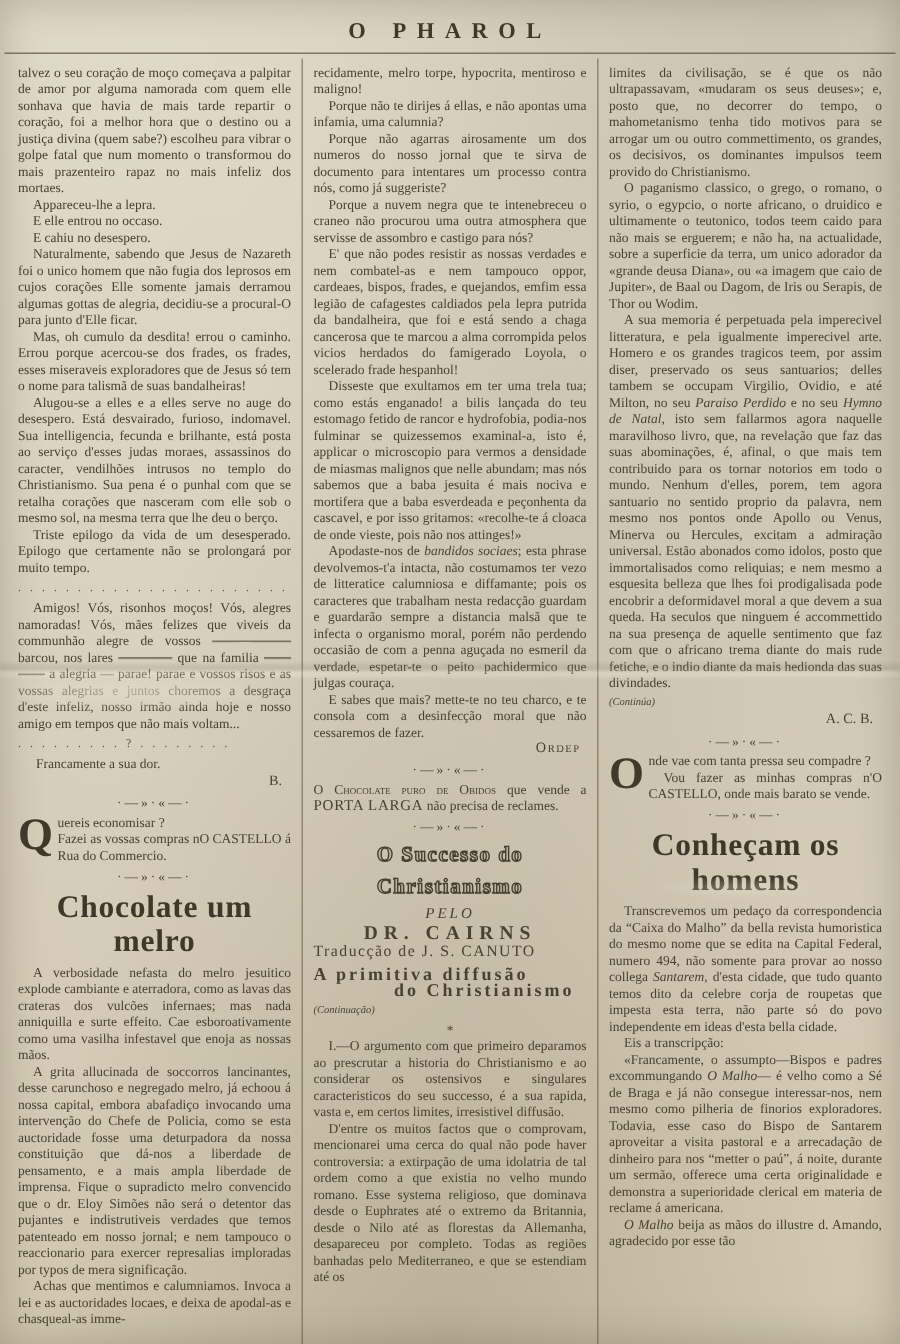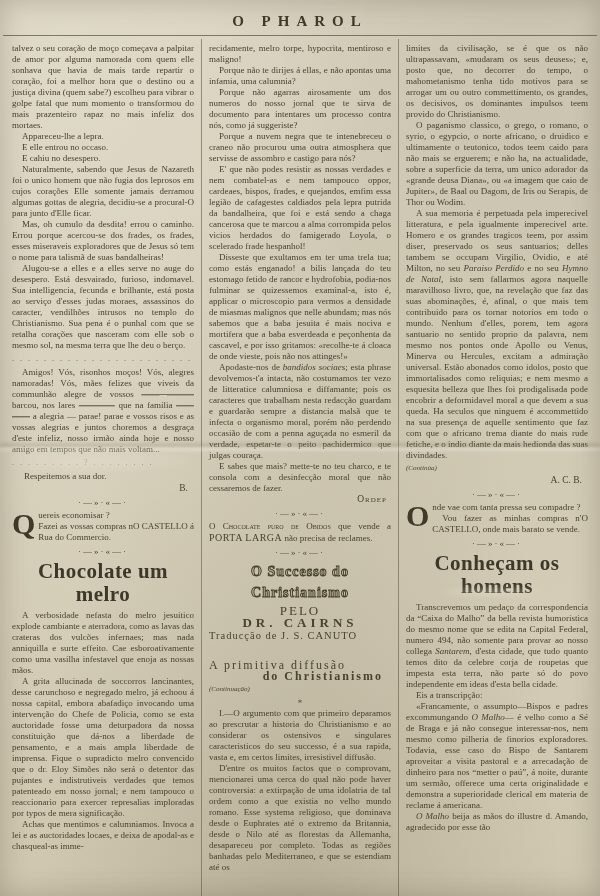--- a/index.html
+++ b/index.html
@@ -24,24 +24,24 @@
   .dots{font-size:8px;letter-spacing:2px;line-height:12px;white-space:nowrap;overflow:hidden;color:#554e39;margin:2px 0;}
   .sig-left{text-indent:12px;}
   .sig-right{text-align:right;font-size:9.5px;padding-right:6px;margin-top:1px;}
   .sig-sc{text-align:right;font-variant:small-caps;letter-spacing:1px;font-size:9.5px;padding-right:4px;}
   .orn{text-align:center;font-size:9px;letter-spacing:2px;color:#4a4431;margin:3px 0;}
   .ad{margin-top:2px;}
   .dropcap{float:left;font-size:30px;line-height:24px;font-weight:bold;padding:2px 3px 0 0;color:#3f3a2a;}
   .h1{font-size:21px;line-height:23px;font-weight:bold;text-align:center;color:#3d382a;margin:4px 0 4px 0;letter-spacing:0.5px;}
   .h1-outline{font-size:14px;line-height:21px;font-weight:bold;text-align:center;margin:4px 0 2px 0;letter-spacing:1px;
     color:#bcb296;-webkit-text-stroke:0.9px #45402e;text-shadow:0 0 0.5px #45402e;}
-  .sub-pelo{text-align:center;font-size:13px;letter-spacing:2px;margin-top:2px;}
+  .sub-pelo{text-align:center;font-size:10px;letter-spacing:2px;margin-top:2px;font-style:italic;}
   .sub-dr{text-align:center;font-size:13px;font-weight:bold;letter-spacing:4px;margin-top:1px;}
   .sub-trad{text-align:left;font-size:10.5px;letter-spacing:1px;margin-top:2px;}
-  .sub-prim1{font-size:12px;font-weight:normal;letter-spacing:2px;margin-top:19px;text-align:left;}
+  .sub-prim1{font-size:12px;font-weight:bold;letter-spacing:2px;margin-top:4px;text-align:left;}
   .sub-prim2{font-size:12px;font-weight:bold;letter-spacing:2px;text-align:right;padding-right:8px;}
   .sub-cont{font-size:7px;font-style:italic;margin-top:2px;}
   .tinymark{text-align:center;font-size:8px;margin:1px 0;}
   .sc{font-variant:small-caps;}
   .caps-big{font-size:10px;letter-spacing:0.5px;}
   .struck{text-decoration:line-through;opacity:.65;filter:blur(.4px);}
   .crease{position:absolute;left:0;right:0;top:441px;height:12px;pointer-events:none;filter:blur(1px);
     background:linear-gradient(180deg,rgba(110,100,80,0) 0%,rgba(110,100,80,.22) 40%,rgba(255,255,248,.30) 62%,rgba(110,100,80,0) 100%);}
   .stain1{position:absolute;left:10px;top:448px;width:185px;height:26px;pointer-events:none;
     background:radial-gradient(ellipse at 40% 50%, rgba(225,218,200,.75), rgba(225,218,200,0) 75%);filter:blur(1.5px);}
@@ -63,24 +63,25 @@
   <div class="cols">
 
     <section class="col">
       <p class="cont">talvez o seu coração de moço começava a palpitar de amor por alguma namorada com quem elle sonhava que havia de mais tarde repartir o coração, foi a melhor hora que o destino ou a justiça divina (quem sabe?) escolheu para vibrar o golpe fatal que num momento o transformou do mais prazenteiro rapaz no mais infeliz dos mortaes.</p>
       <p class="in">Appareceu-lhe a lepra.</p>
       <p class="in">E elle entrou no occaso.</p>
       <p class="in">E cahiu no desespero.</p>
       <p class="in">Naturalmente, sabendo que Jesus de Nazareth foi o unico homem que não fugia dos leprosos em cujos corações Elle somente jamais derramou algumas gottas de alegria, decidiu-se a procural-O para junto d'Elle ficar.</p>
       <p class="in">Mas, oh cumulo da desdita! errou o caminho. Errou porque acercou-se dos frades, os frades, esses miseraveis exploradores que de Jesus só tem o nome para talismã de suas bandalheiras!</p>
       <p class="in">Alugou-se a elles e a elles serve no auge do desespero. Está desvairado, furioso, indomavel. Sua intelligencia, fecunda e brilhante, está posta ao serviço d'esses judas moraes, assassinos do caracter, vendilhões intrusos no templo do Christianismo. Sua pena é o punhal com que se retalha corações que nasceram com elle sob o mesmo sol, na mesma terra que lhe deu o berço.</p>
+      <p class="in">Triste epilogo da vida de um desesperado. Epilogo que certamente não se prolongará por muito tempo.</p>
       <div class="dots">. . . . . . . . . . . . . . . . . . . . . . .</div>
       <p class="in"><span>Amigos! Vós, risonhos moços! Vós, alegres namoradas! Vós, mães felizes que viveis da communhão alegre de vossos </span><span class="struck">—— ———</span><span> barcou, nos lares </span><span class="struck">————</span><span> que na familia </span><span class="struck">—— ——</span><span> a alegria — parae! parae e vossos risos e as vossas alegrias e juntos choremos a desgraça d'este infeliz, nosso irmão ainda hoje e nosso amigo em tempos que não mais voltam...</span></p>
       <div class="dots">. . . . . . . . . ? . . . . . . . .</div>
-      <p class="sig-left">Respeitemos a sua dor.</p>
+      <p class="sig-left">Francamente a sua dor.</p>
       <p class="sig-right">B.</p>
       <div class="orn">·—»·«—·</div>
       <p class="ad"><span class="dropcap">Q</span><span>uereis economisar ?</span><br><span>Fazei as vossas compras nO CASTELLO á Rua do Commercio.</span></p>
       <div class="orn">·—»·«—·</div>
       <h2 class="h1">Chocolate um melro</h2>
       <p class="in">A verbosidade nefasta do melro jesuitico explode cambiante e aterradora, como as lavas das crateras dos vulcões infernaes; mas nada anniquilla e surte effeito. Cae esboroativamente como uma vasilha infestavel que enoja as nossas mãos.</p>
       <p class="in">A grita allucinada de soccorros lancinantes, desse carunchoso e negregado melro, já echoou á nossa capital, embora abafadiço invocando uma intervenção do Chefe de Policia, como se esta auctoridade fosse uma deturpadora da nossa constituição que dá-nos a liberdade de pensamento, e a mais ampla liberdade de imprensa. Fique o supradicto melro convencido que o dr. Eloy Simões não será o detentor das pujantes e indistrutiveis verdades que temos patenteado em nosso jornal; e nem tampouco o reaccionario para exercer represalias imploradas por typos de mera significação.</p>
       <p class="in">Achas que mentimos e calumniamos. Invoca a lei e as auctoridades locaes, e deixa de apodal-as e chasqueal-as imme-</p>
     </section>
 

